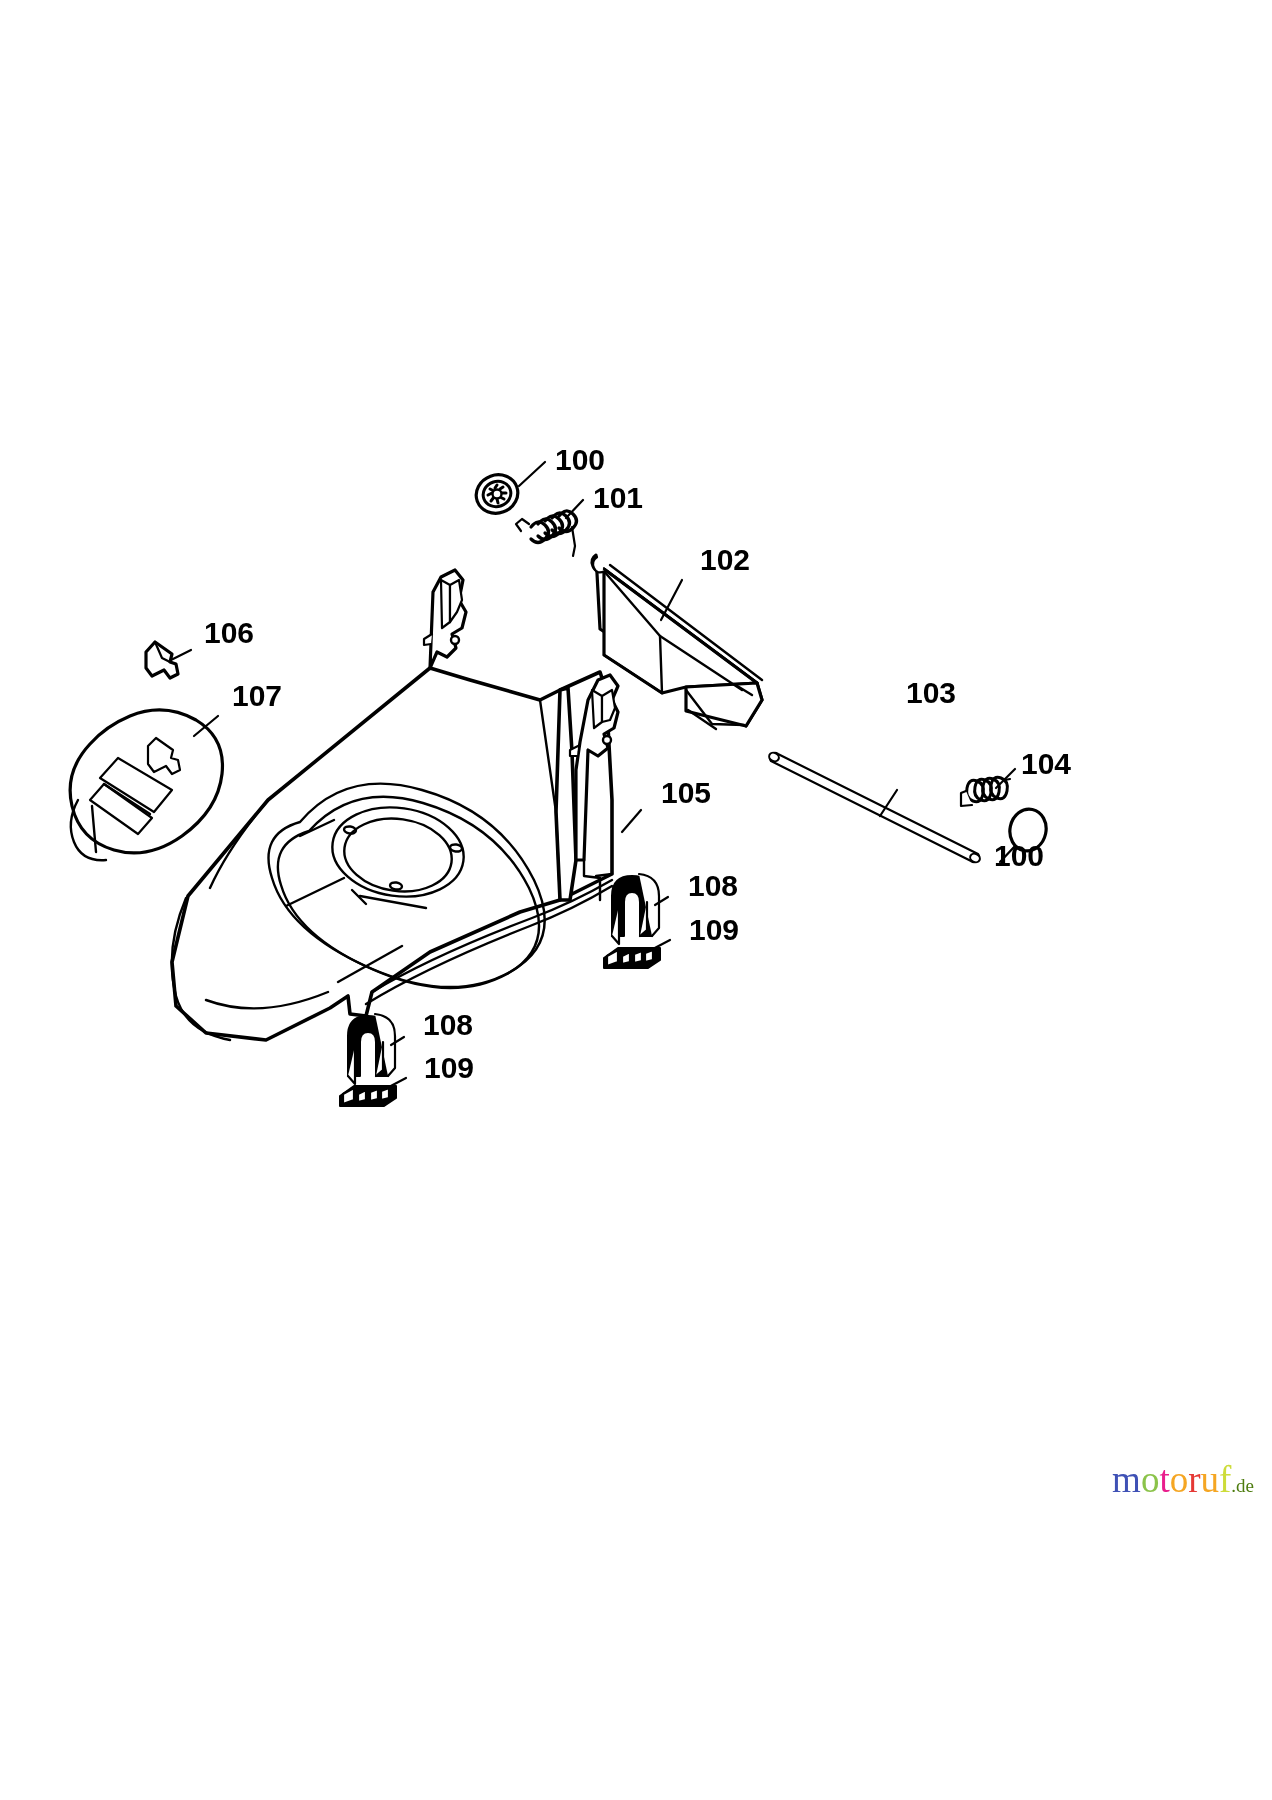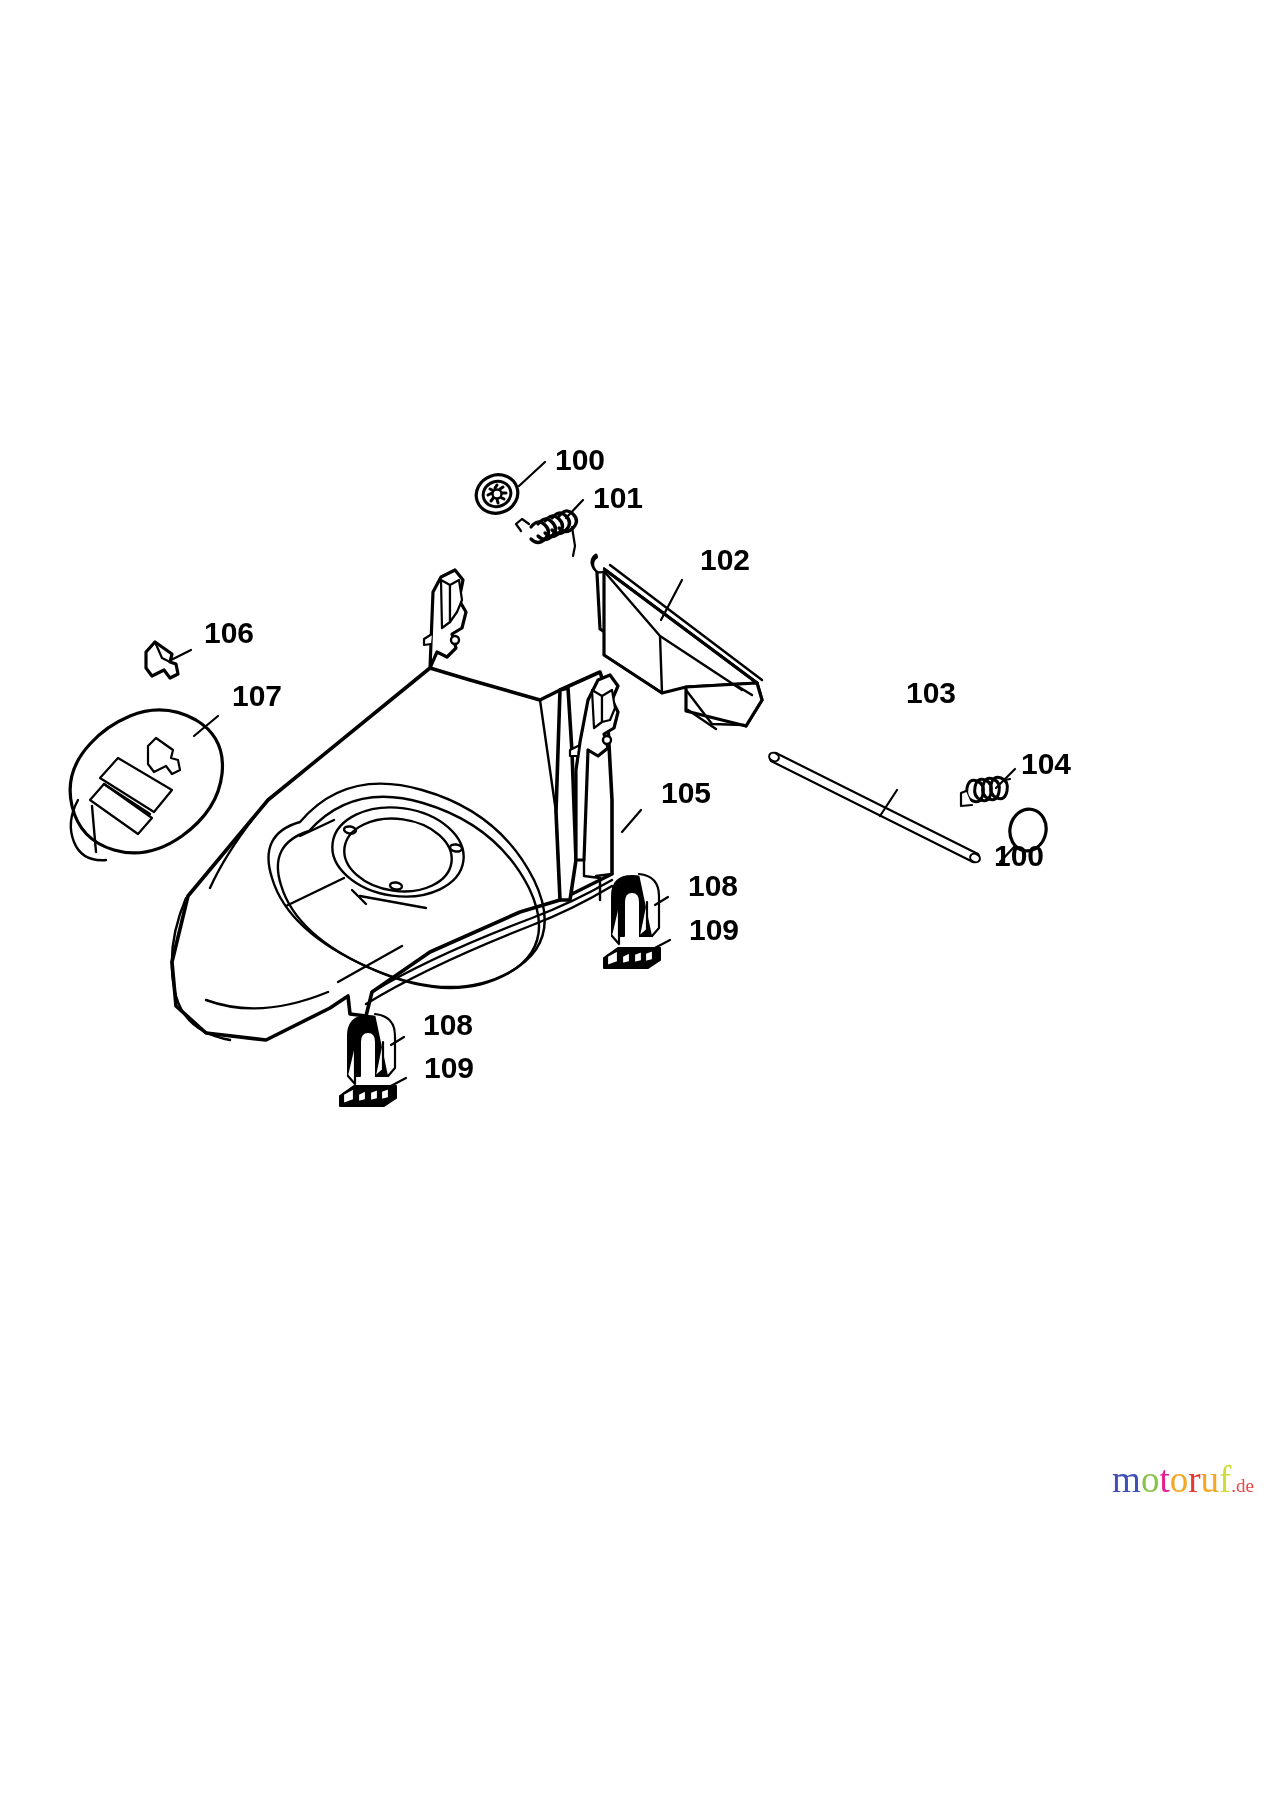--- a/index.html
+++ b/index.html
@@ -79,21 +79,21 @@
     font-family: "Liberation Serif", serif;
     font-size: 37px;
     letter-spacing: 0px;
     line-height: 1;
     white-space: nowrap;
     user-select: none;
   }
   #watermark .wm-l { display: inline; }
   #watermark .wm-tld {
     font-size: 19px;
-    color: #ef4444;
+    color: #4d7c0f;
   }
 </style>
 </head>
 <body>
 
 <div id="page">
 
   <svg id="diagram-svg" viewBox="0 0 1272 1800">
 
     <g>

